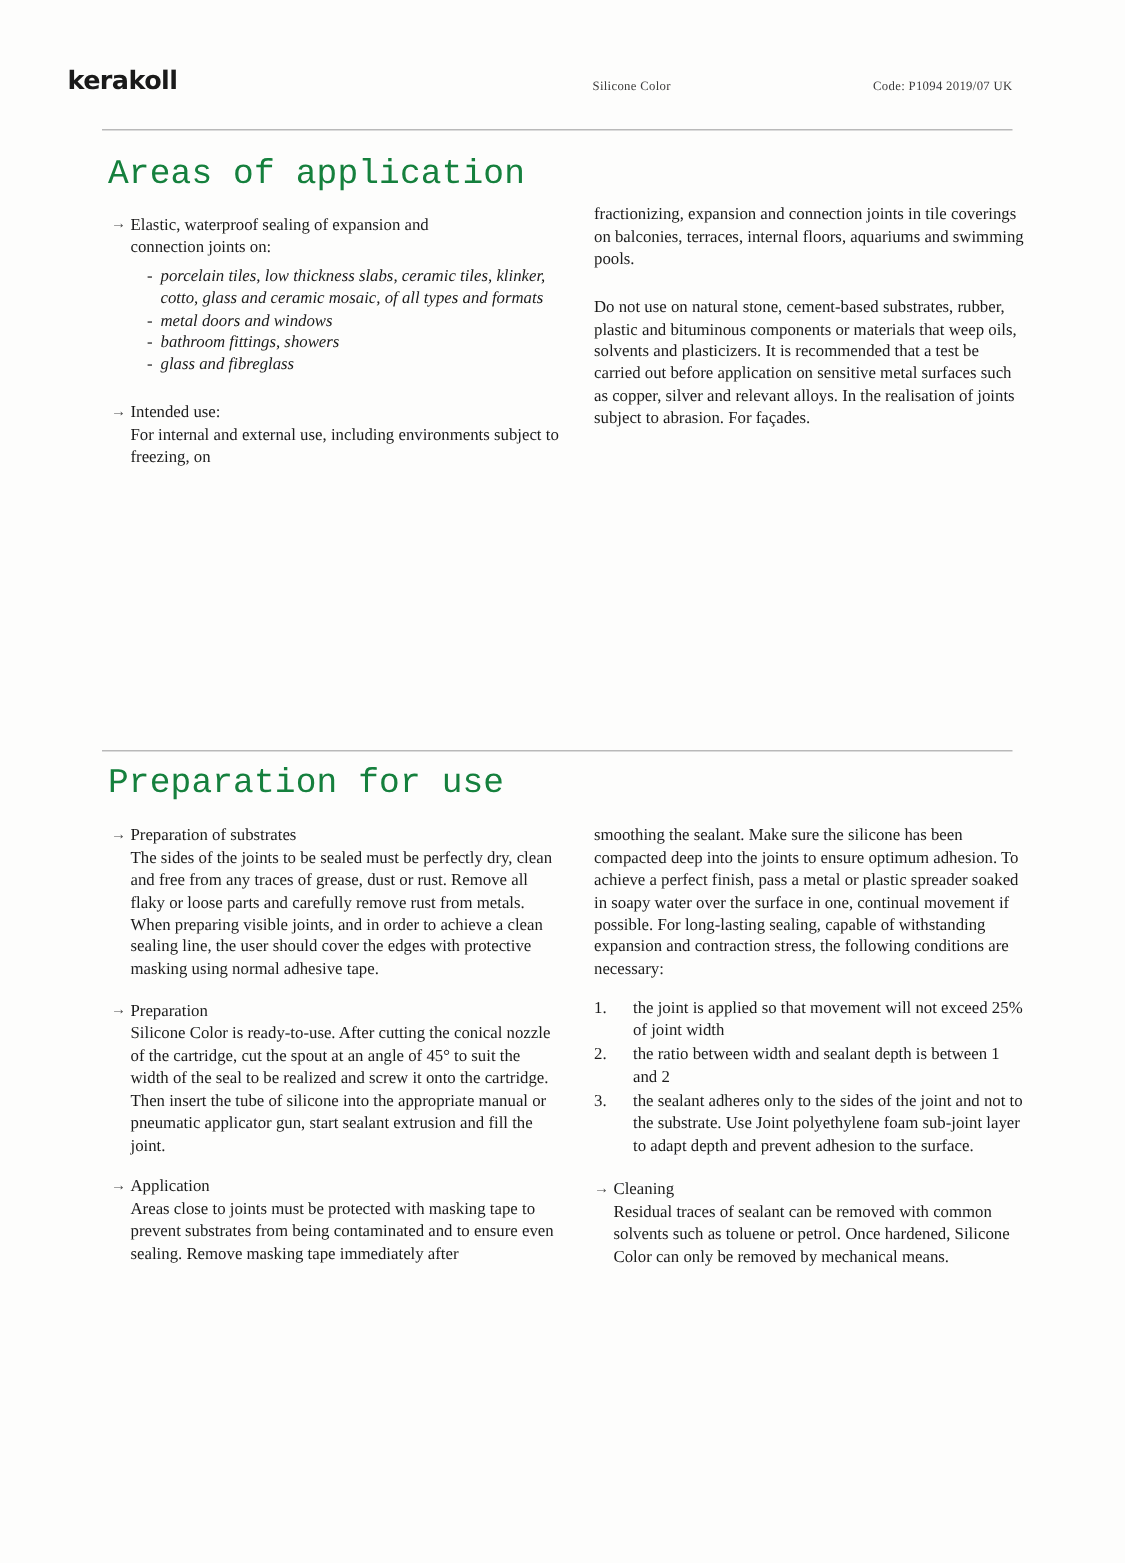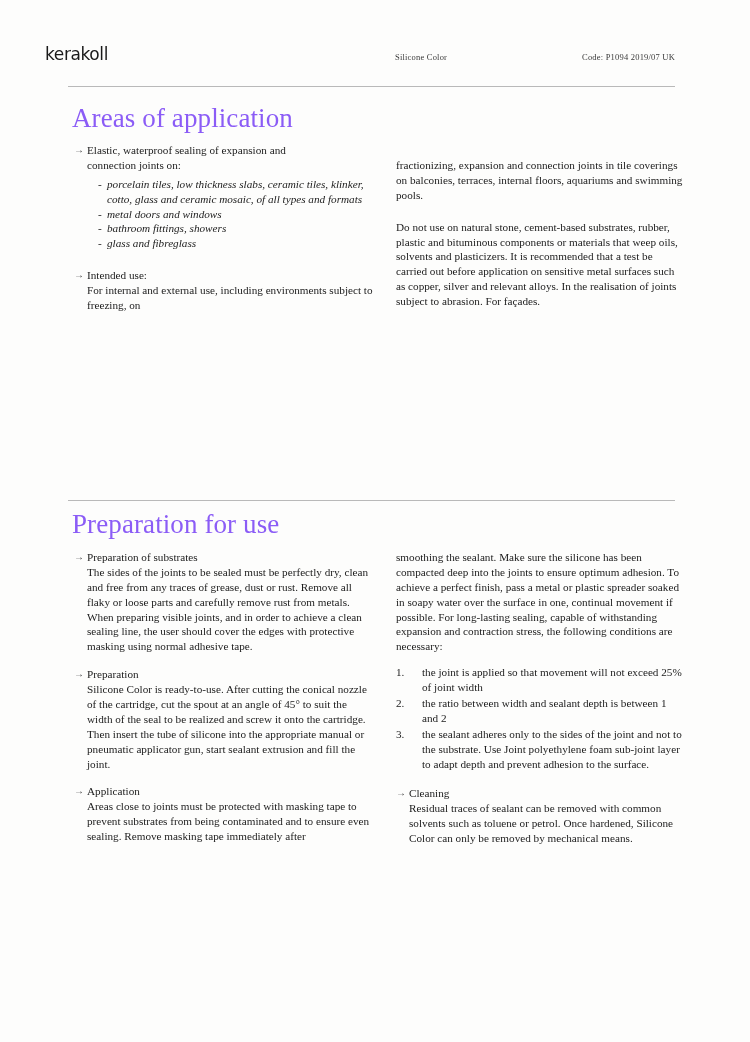--- a/index.html
+++ b/index.html
@@ -33,21 +33,21 @@
     left: 45px;
     right: 45px;
     top: 42px;
     height: 34px;
   }
   .brand {
     position: absolute;
     left: 0;
     top: 2px;
     font-family: "DejaVu Sans", sans-serif;
-    font-weight: normal;
+    font-weight: bold;
     font-size: 17px;
     letter-spacing: -0.4px;
     color: #1a1a1a;
   }
   .header-center {
     position: absolute;
     left: 350px;
     top: 10px;
     font-family: "Liberation Serif", serif;
     font-size: 8.5px;
@@ -70,39 +70,39 @@
     right: 75px;
     height: 1px;
     background: #b9b9b9;
   }
   .rule-top { top: 86px; }
   .rule-mid { top: 500px; }
 
   
   .section-title {
     position: absolute;
-    font-family: Liberation Serif, serif;
-    font-size: 27px;
-    color: #8b5cf6;
+    font-family: Liberation Mono, monospace;
+    font-size: 23px;
+    color: #15803d;
     letter-spacing: 0.1px;
   }
   #title-areas { left: 72px; top: 103px; }
   #title-instructions { left: 72px; top: 509px; }
 
   .col {
     position: absolute;
     font-size: 11.2px;
     line-height: 1.33;
     color: #1b1b1b;
   }
   .col-left  { left: 74px;  width: 300px; }
   .col-right { left: 396px; width: 288px; }
 
   #areas-left  { top: 143px; }
-  #areas-right { top: 158px; }
+  #areas-right { top: 136px; }
   #instr-left  { top: 550px; }
   #instr-right { top: 550px; }
 
   .blk { margin-bottom: 11px; }
   .blk:last-child { margin-bottom: 0; }
 
   .arrow-item {
     position: relative;
     padding-left: 13px;
   }

